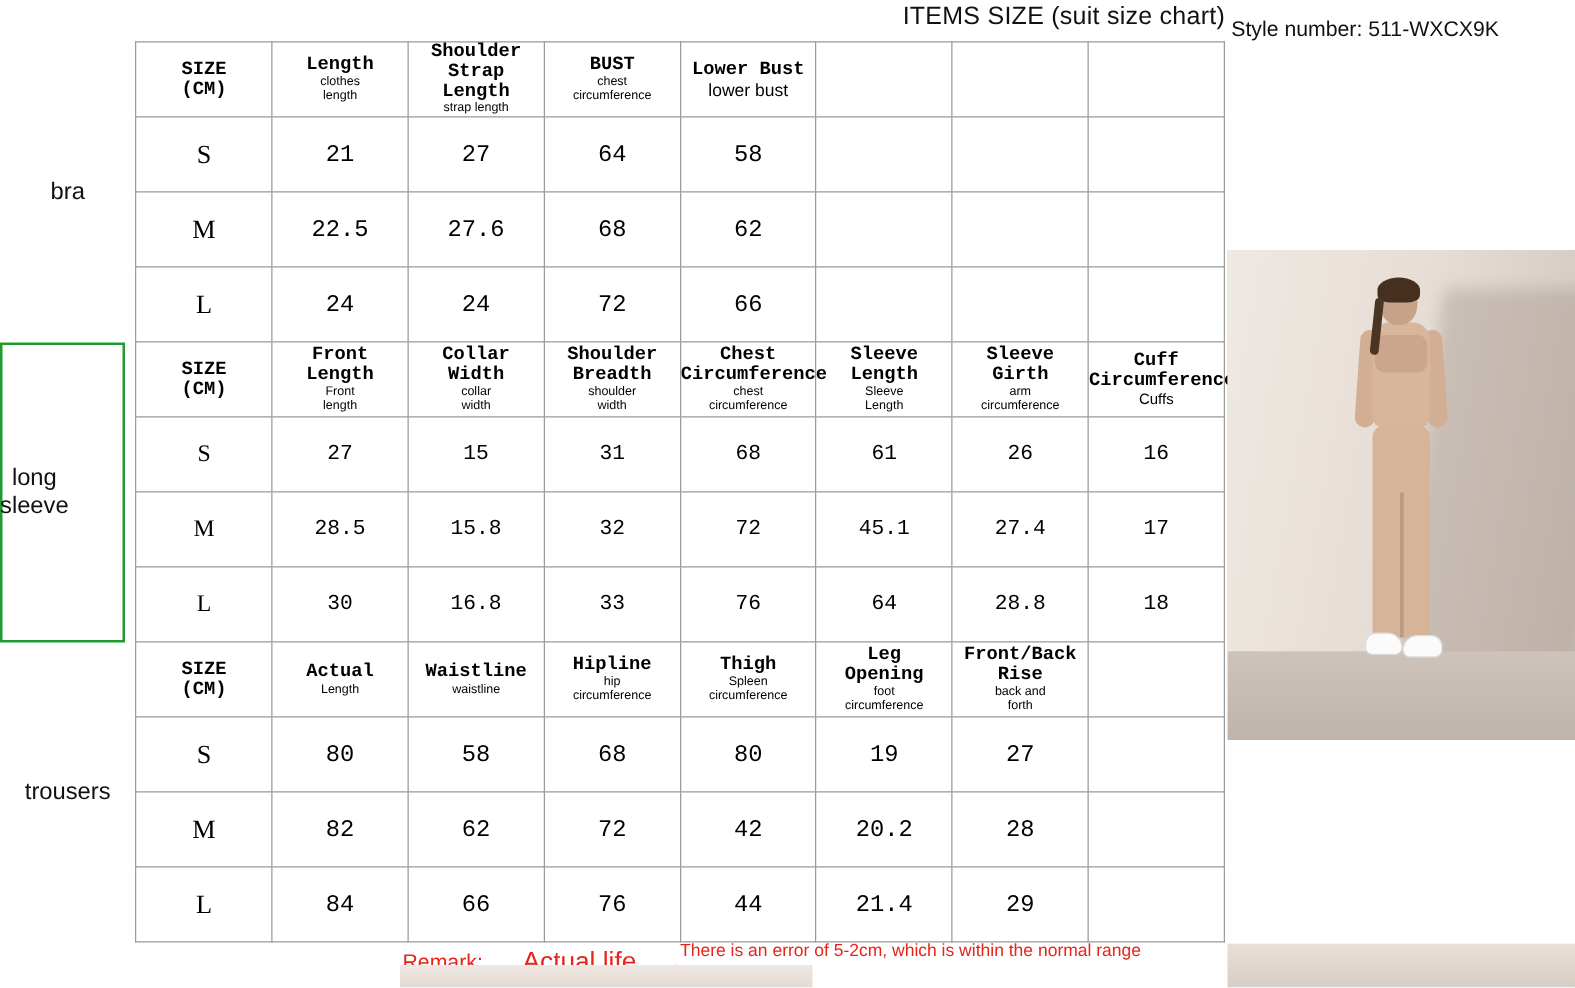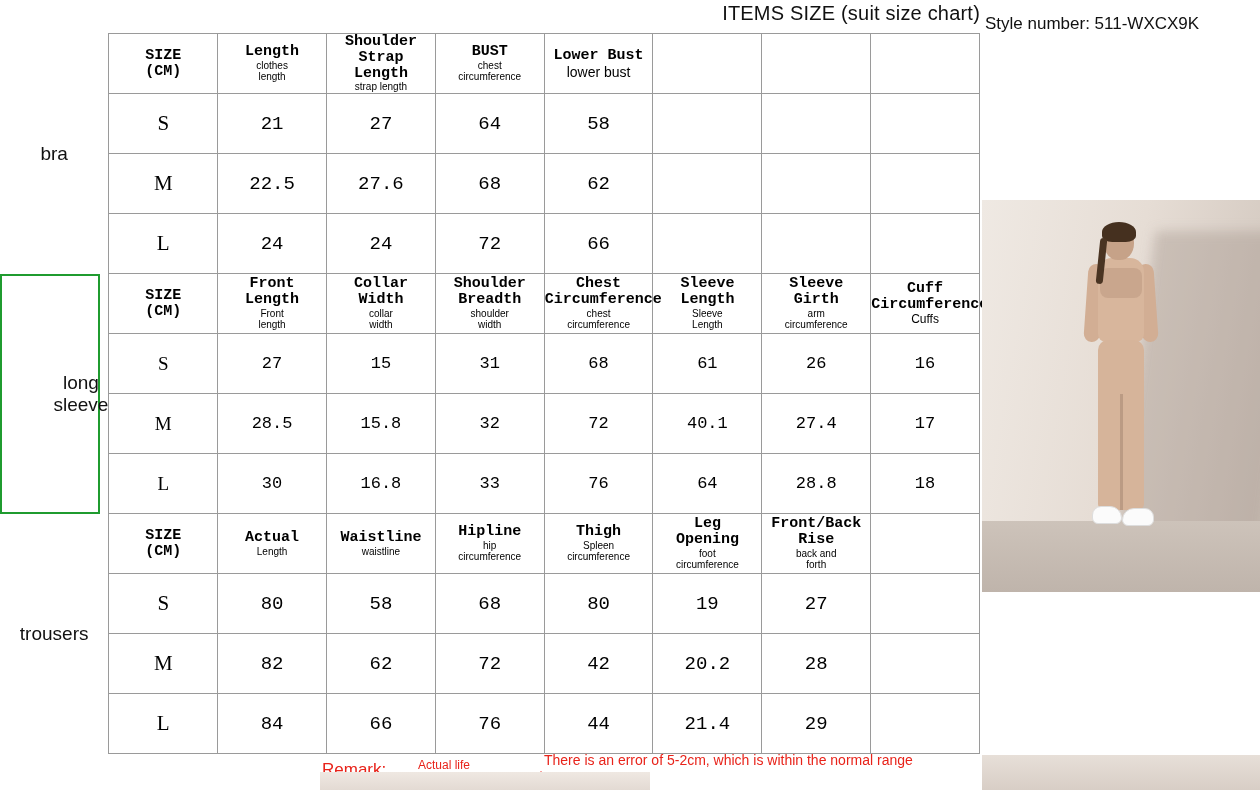--- a/index.html
+++ b/index.html
@@ -101,41 +101,41 @@
     height:100%;
     border:2px solid #1f9b2f;
     pointer-events:none;
   }
   .labelcell-inner {
     position:relative;
     width:100%;
     height:100%;
     display:flex;
     align-items:center;
-    justify-content:flex-end;
+    justify-content:flex-start;
   }
 
   
   #remark {
     position:absolute;
     left:4px; top:748px;
     width:980px;
     height:42px;
     text-decoration:underline;
   }
   .remark-label {
     position:absolute;
     left:318px; top:12px;
     font-size:17px;
     color:#e8231a;
   }
   .remark-strong {
     position:absolute;
     left:414px; top:10px;
-    font-size:12px;
+    font-size:21px;
     color:#e8231a;
   }
   .remark-tiny {
     position:absolute;
     left:520px; top:22px;
     font-size:9px;
     color:#e8231a;
   }
   .remark-note {
     position:absolute;
@@ -404,21 +404,21 @@
     <td><span class="val">26</span></td>
     <td><span class="val">16</span></td>
   </tr>
 
   <tr>
     <td class="colsize"><span class="size-letter small">M</span></td>
     <td><span class="val">28.5</span></td>
     <td><span class="val">15.8</span></td>
     <td><span class="val">32</span></td>
     <td><span class="val">72</span></td>
-    <td><span class="val">40.1</span></td>
+    <td><span class="val">45.1</span></td>
     <td><span class="val">27.4</span></td>
     <td><span class="val">17</span></td>
   </tr>
 
   <tr>
     <td class="colsize"><span class="size-letter small">L</span></td>
     <td><span class="val">30</span></td>
     <td><span class="val">16.8</span></td>
     <td><span class="val">33</span></td>
     <td><span class="val">76</span></td>

